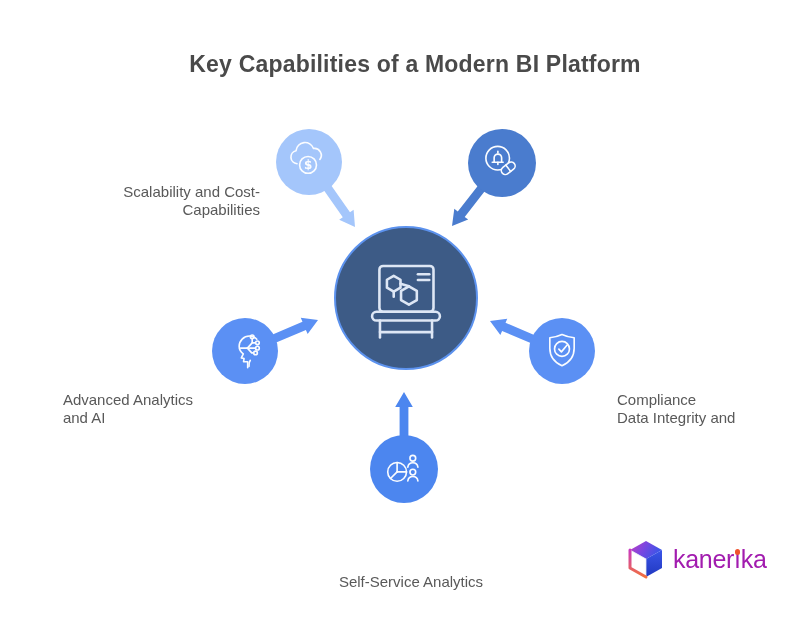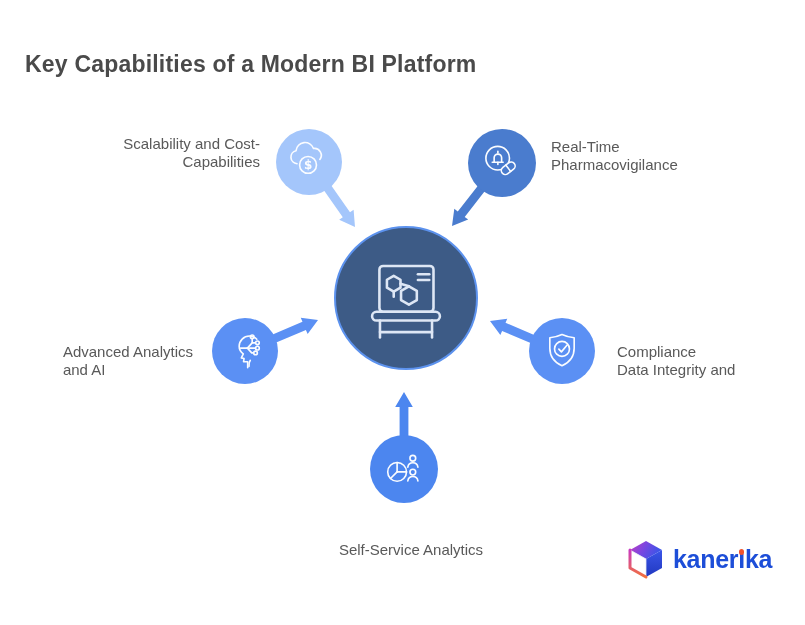--- a/index.html
+++ b/index.html
@@ -1,28 +1,28 @@
 <!DOCTYPE html>
 <html><head>
 <meta charset="utf-8">
 <style>
   html,body { margin:0; padding:0; background:#ffffff; }
   .canvas { position:relative; width:805px; height:625px; background:#ffffff;
             font-family:"Liberation Sans", sans-serif; overflow:hidden; }
 
   .title { position:absolute; top:51px; left:0; width:100%; padding-left:25px;
-           box-sizing:border-box; text-align:left; font-size:23px; font-weight:bold;
+           box-sizing:border-box; text-align:center; font-size:23px; font-weight:bold;
            color:#4A4A4A; letter-spacing:0.2px; }
 
-  .lbl { position:absolute; font-size:15px; line-height:18px; color:#595959; z-index:3; }
+  .lbl { position:absolute; font-size:15px; line-height:18px; color:#595959; z-index:3;margin-top:48px; }
   #lbl-scalability { top:135px; right:545px; text-align:right; }
   #lbl-pharma      { top:138px; left:551px;  text-align:left; }
   #lbl-analytics   { top:343px; right:612px; text-align:left; }
   #lbl-integrity   { top:343px; left:617px;  text-align:left; }
-  #lbl-selfservice { top:541px; left:261px;  width:300px; text-align:center; }
+  #lbl-selfservice { top:525px; left:261px;  width:300px; text-align:center; }
 
   .node { position:absolute; border-radius:50%; display:flex; align-items:center;
           justify-content:center; z-index:2; }
   #node-scalability { left:276px; top:129px; width:66px; height:66px; background:#A4C6FB; }
   #node-pharma      { left:468px; top:129px; width:68px; height:68px; background:#4A7CCE; }
   #node-analytics   { left:212px; top:318px; width:66px; height:66px; background:#5B90F4; }
   #node-integrity   { left:529px; top:318px; width:66px; height:66px; background:#5B90F4; }
   #node-selfservice { left:370px; top:435px; width:68px; height:68px; background:#4C86EF; }
   #node-center      { left:334px; top:226px; width:144px; height:144px; background:#3D5B86;
                       border:2px solid #5C92EE; box-sizing:border-box; }
@@ -31,21 +31,21 @@
 
   
   .ic *     { stroke:#FAFCFF; stroke-width:1.7; fill:none; stroke-linecap:round; stroke-linejoin:round; }
   .ic text  { fill:#FAFCFF; stroke:none; font-family:"DejaVu Sans", sans-serif; font-weight:600; }
   .ic .fillbg { fill:#4A7CCE; }
   
   .icc *    { stroke:#DEE7F5; stroke-width:1.4; fill:none; stroke-linecap:round; stroke-linejoin:round; }
 
   .logo { position:absolute; left:626px; top:538px; display:flex; align-items:center;
           gap:7px; z-index:3; }
-  .logo-text { font-size:25px; font-weight:bold; color:#1d4ed8; line-height:25px;
+  .logo-text { font-size:25px; font-weight:normal; color:#a21caf; line-height:25px;
                letter-spacing:-0.3px; white-space:nowrap; }
   .i-wrap { position:relative; display:inline-block; }
   .i-dot  { position:absolute; top:2.5px; left:50%; margin-left:-2.8px; width:5.6px;
             height:5.6px; border-radius:50%; background:#F0532D; }
 </style>
 </head>
 <body>
 
 <div class="canvas">
 
@@ -92,24 +92,20 @@
       <circle cx="19.5" cy="19" r="12.3"></circle>
       <path d="M15.8 23.2v-4.6a3.9 3.9 0 0 1 7.8 0v4.6"></path>
       <path d="M13.8 23.2h11.4"></path>
       <path d="M19.7 13.5v-1.6"></path>
       <path d="M19.7 23.2v2.4"></path>
       <g transform="rotate(-38 30.5 29.5)">
         <rect class="fillbg" x="22.5" y="25.3" width="16" height="8.4" rx="4.2"></rect>
         <path d="M30.5 25.3v8.4"></path>
       </g>
     </svg>
-  </div>
-  <div class="lbl" id="lbl-pharma">
-    <div>Real-Time</div>
-    <div>Pharmacovigilance</div>
   </div>
 
   <div class="node" id="node-analytics">
     <svg class="ic" width="46" height="46" viewBox="0 0 48 48">
       <path d="M26.8 41.5v-6.3h-4.3l.5-3.3-2.8-.7 2-4.2c-2.7-1.9-4.3-4.8-4.3-7.9 0-5.9 4.8-10.7 10.7-10.7 3 0 5.8 1.3 7.7 3.3"></path>
       <path d="M19.5 21h7"></path>
       <path d="M26.5 21l5-5.5h3.2"></path>
       <circle cx="37" cy="15.5" r="1.9"></circle>
       <path d="M26.5 21h8.2"></path>
       <circle cx="37" cy="21" r="1.9"></circle>

